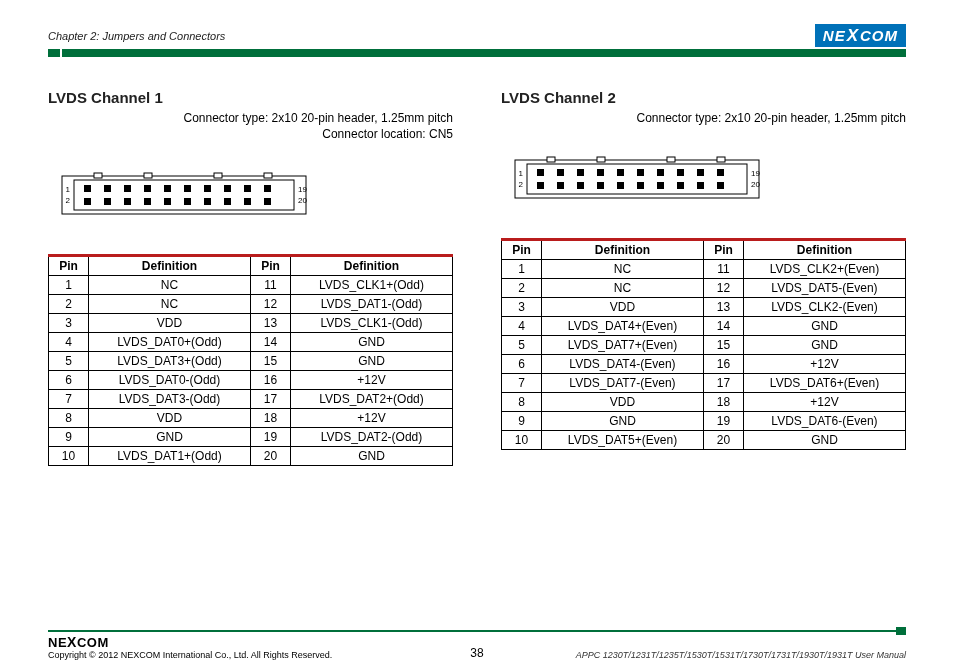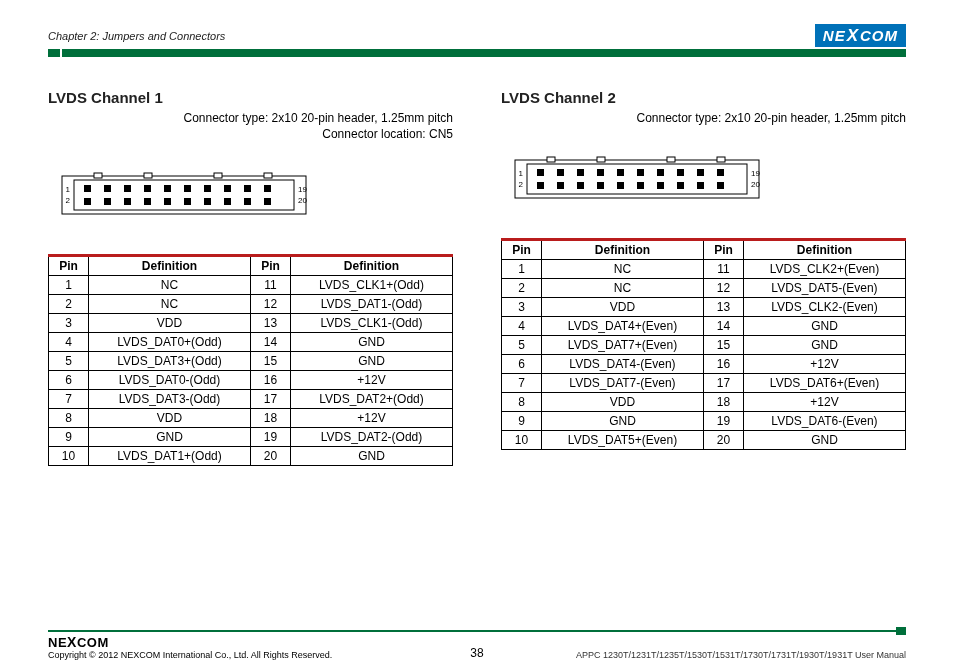--- a/index.html
+++ b/index.html
@@ -150,20 +150,21 @@
     font-weight: normal;
     font-size: 12px;
     position: absolute;
     left: 50%;
     transform: translateX(-50%);
     bottom: 0;
   }
   .footer-right {
     font-size: 9px;
     color: #333;
+    font-style: italic;
   }
 </style>
 </head>
 <body>
 
 <div class="page">
   <div class="header-row">
     <div class="chapter">Chapter 2: Jumpers and Connectors</div>
     <div class="logo">
       <span>NE</span>

